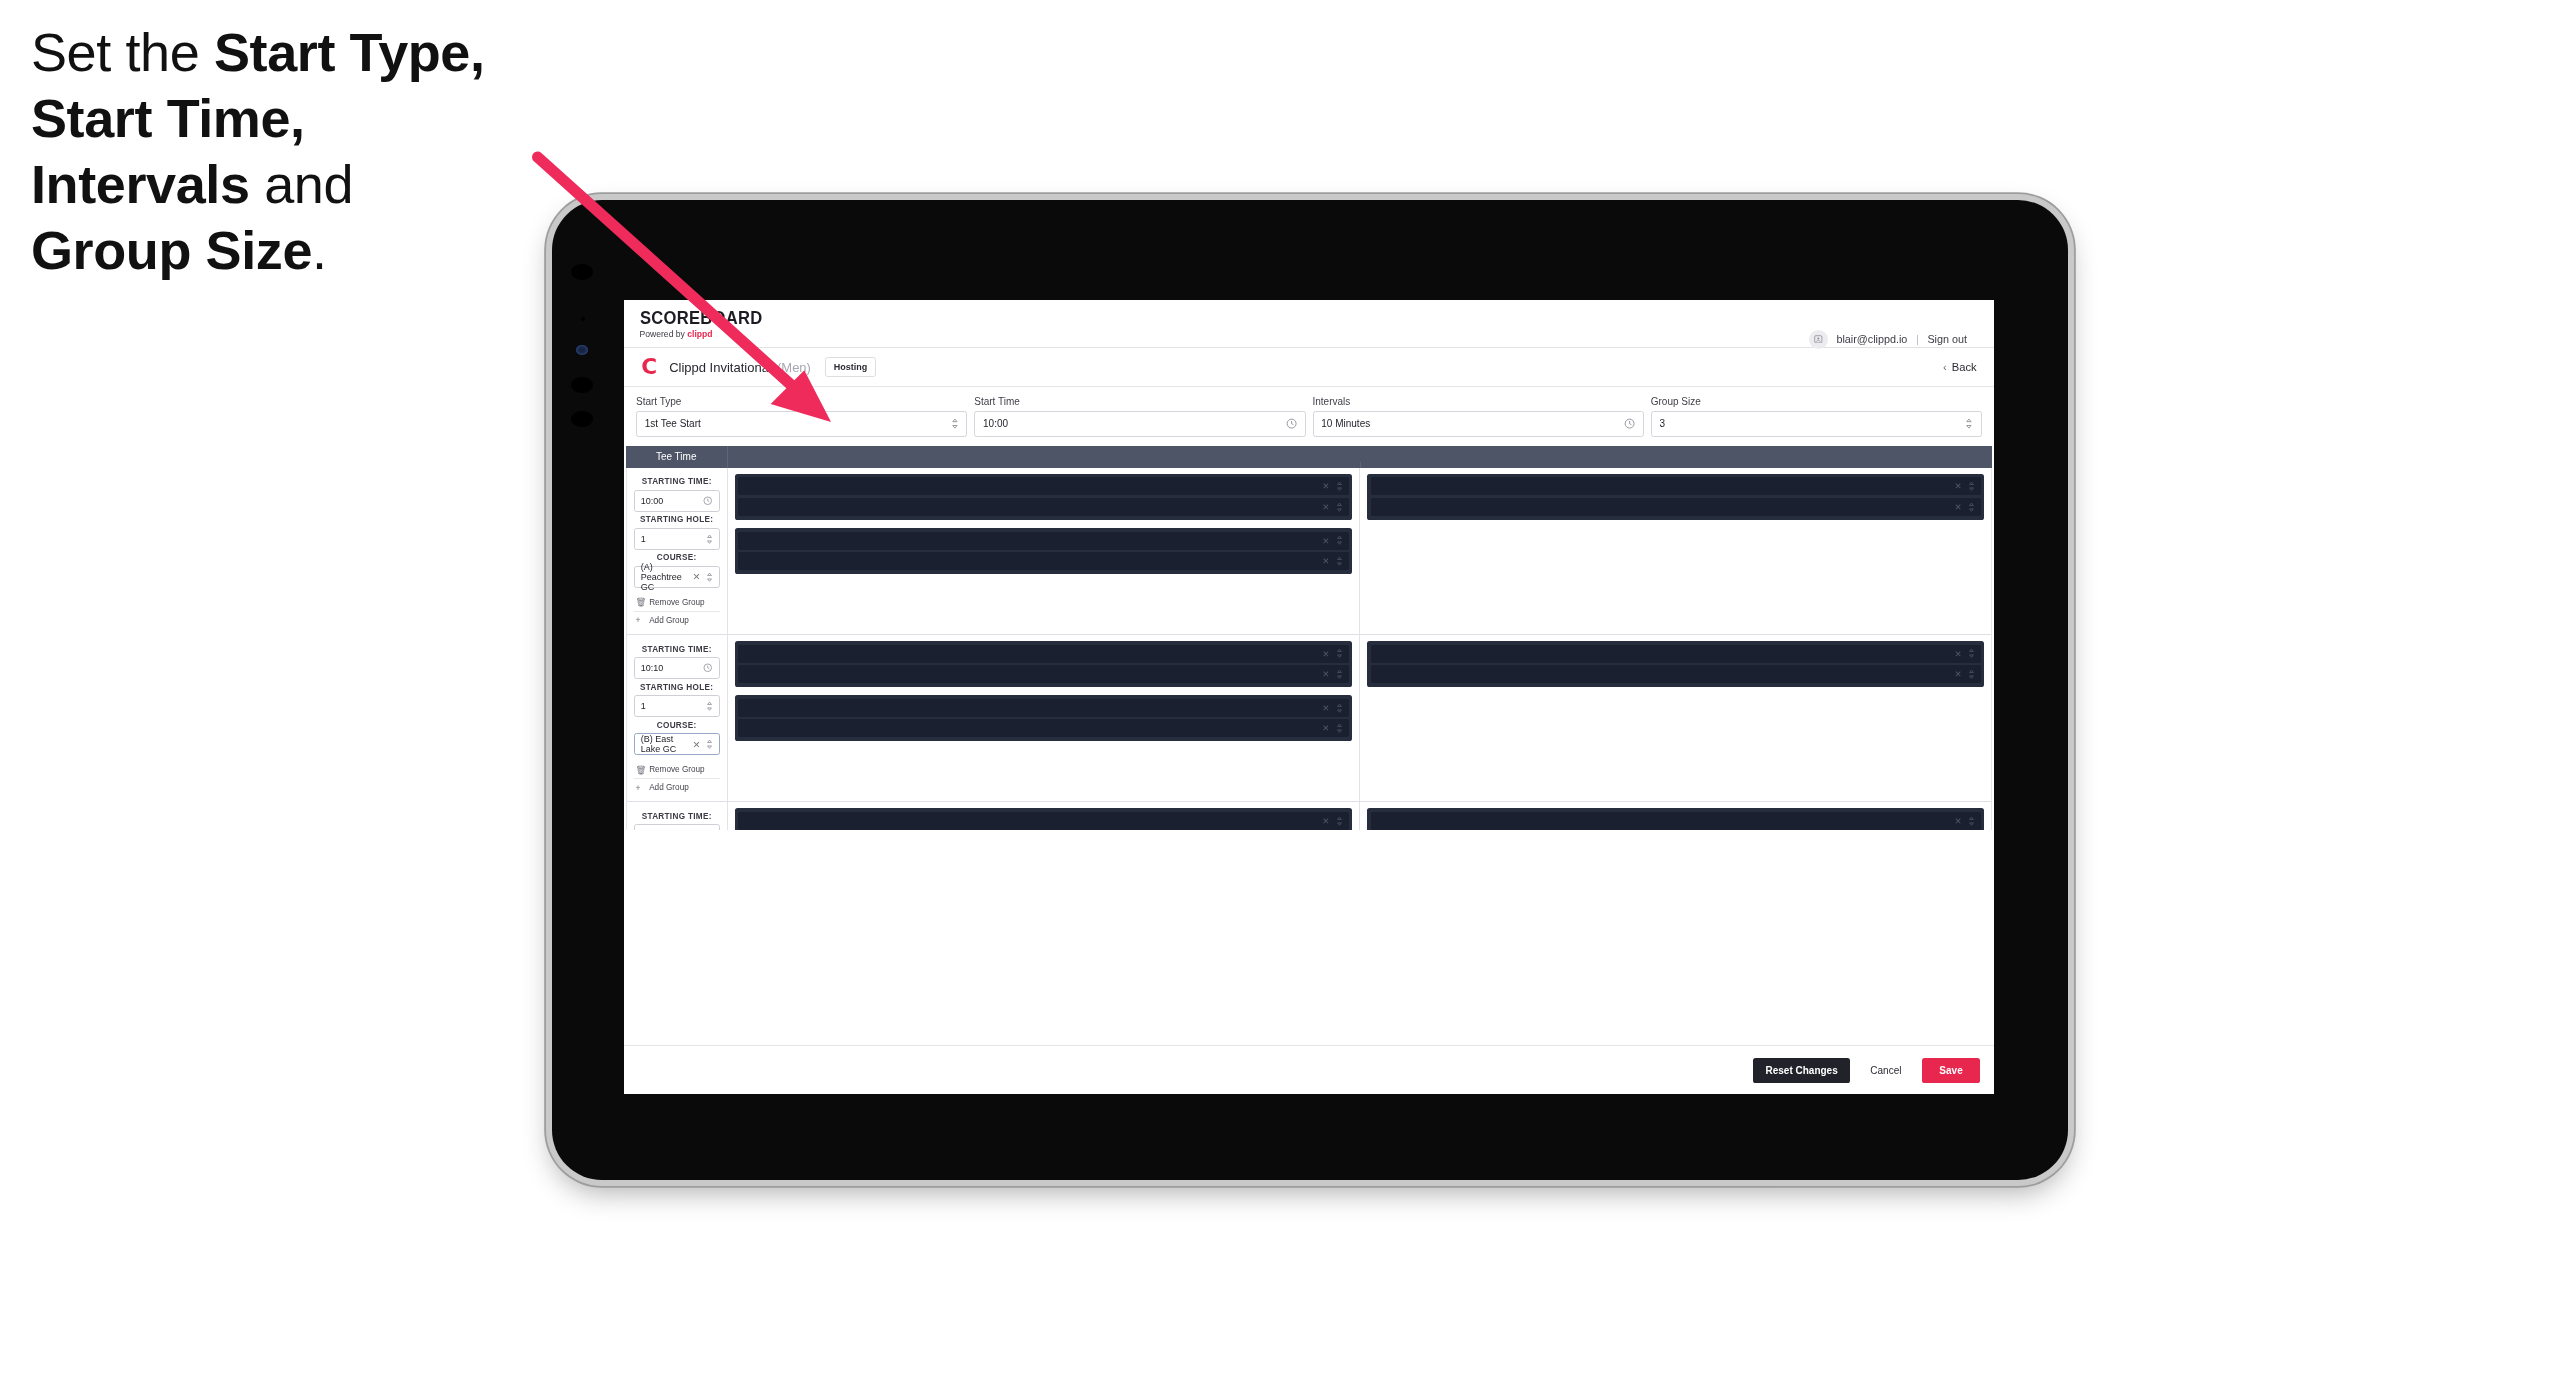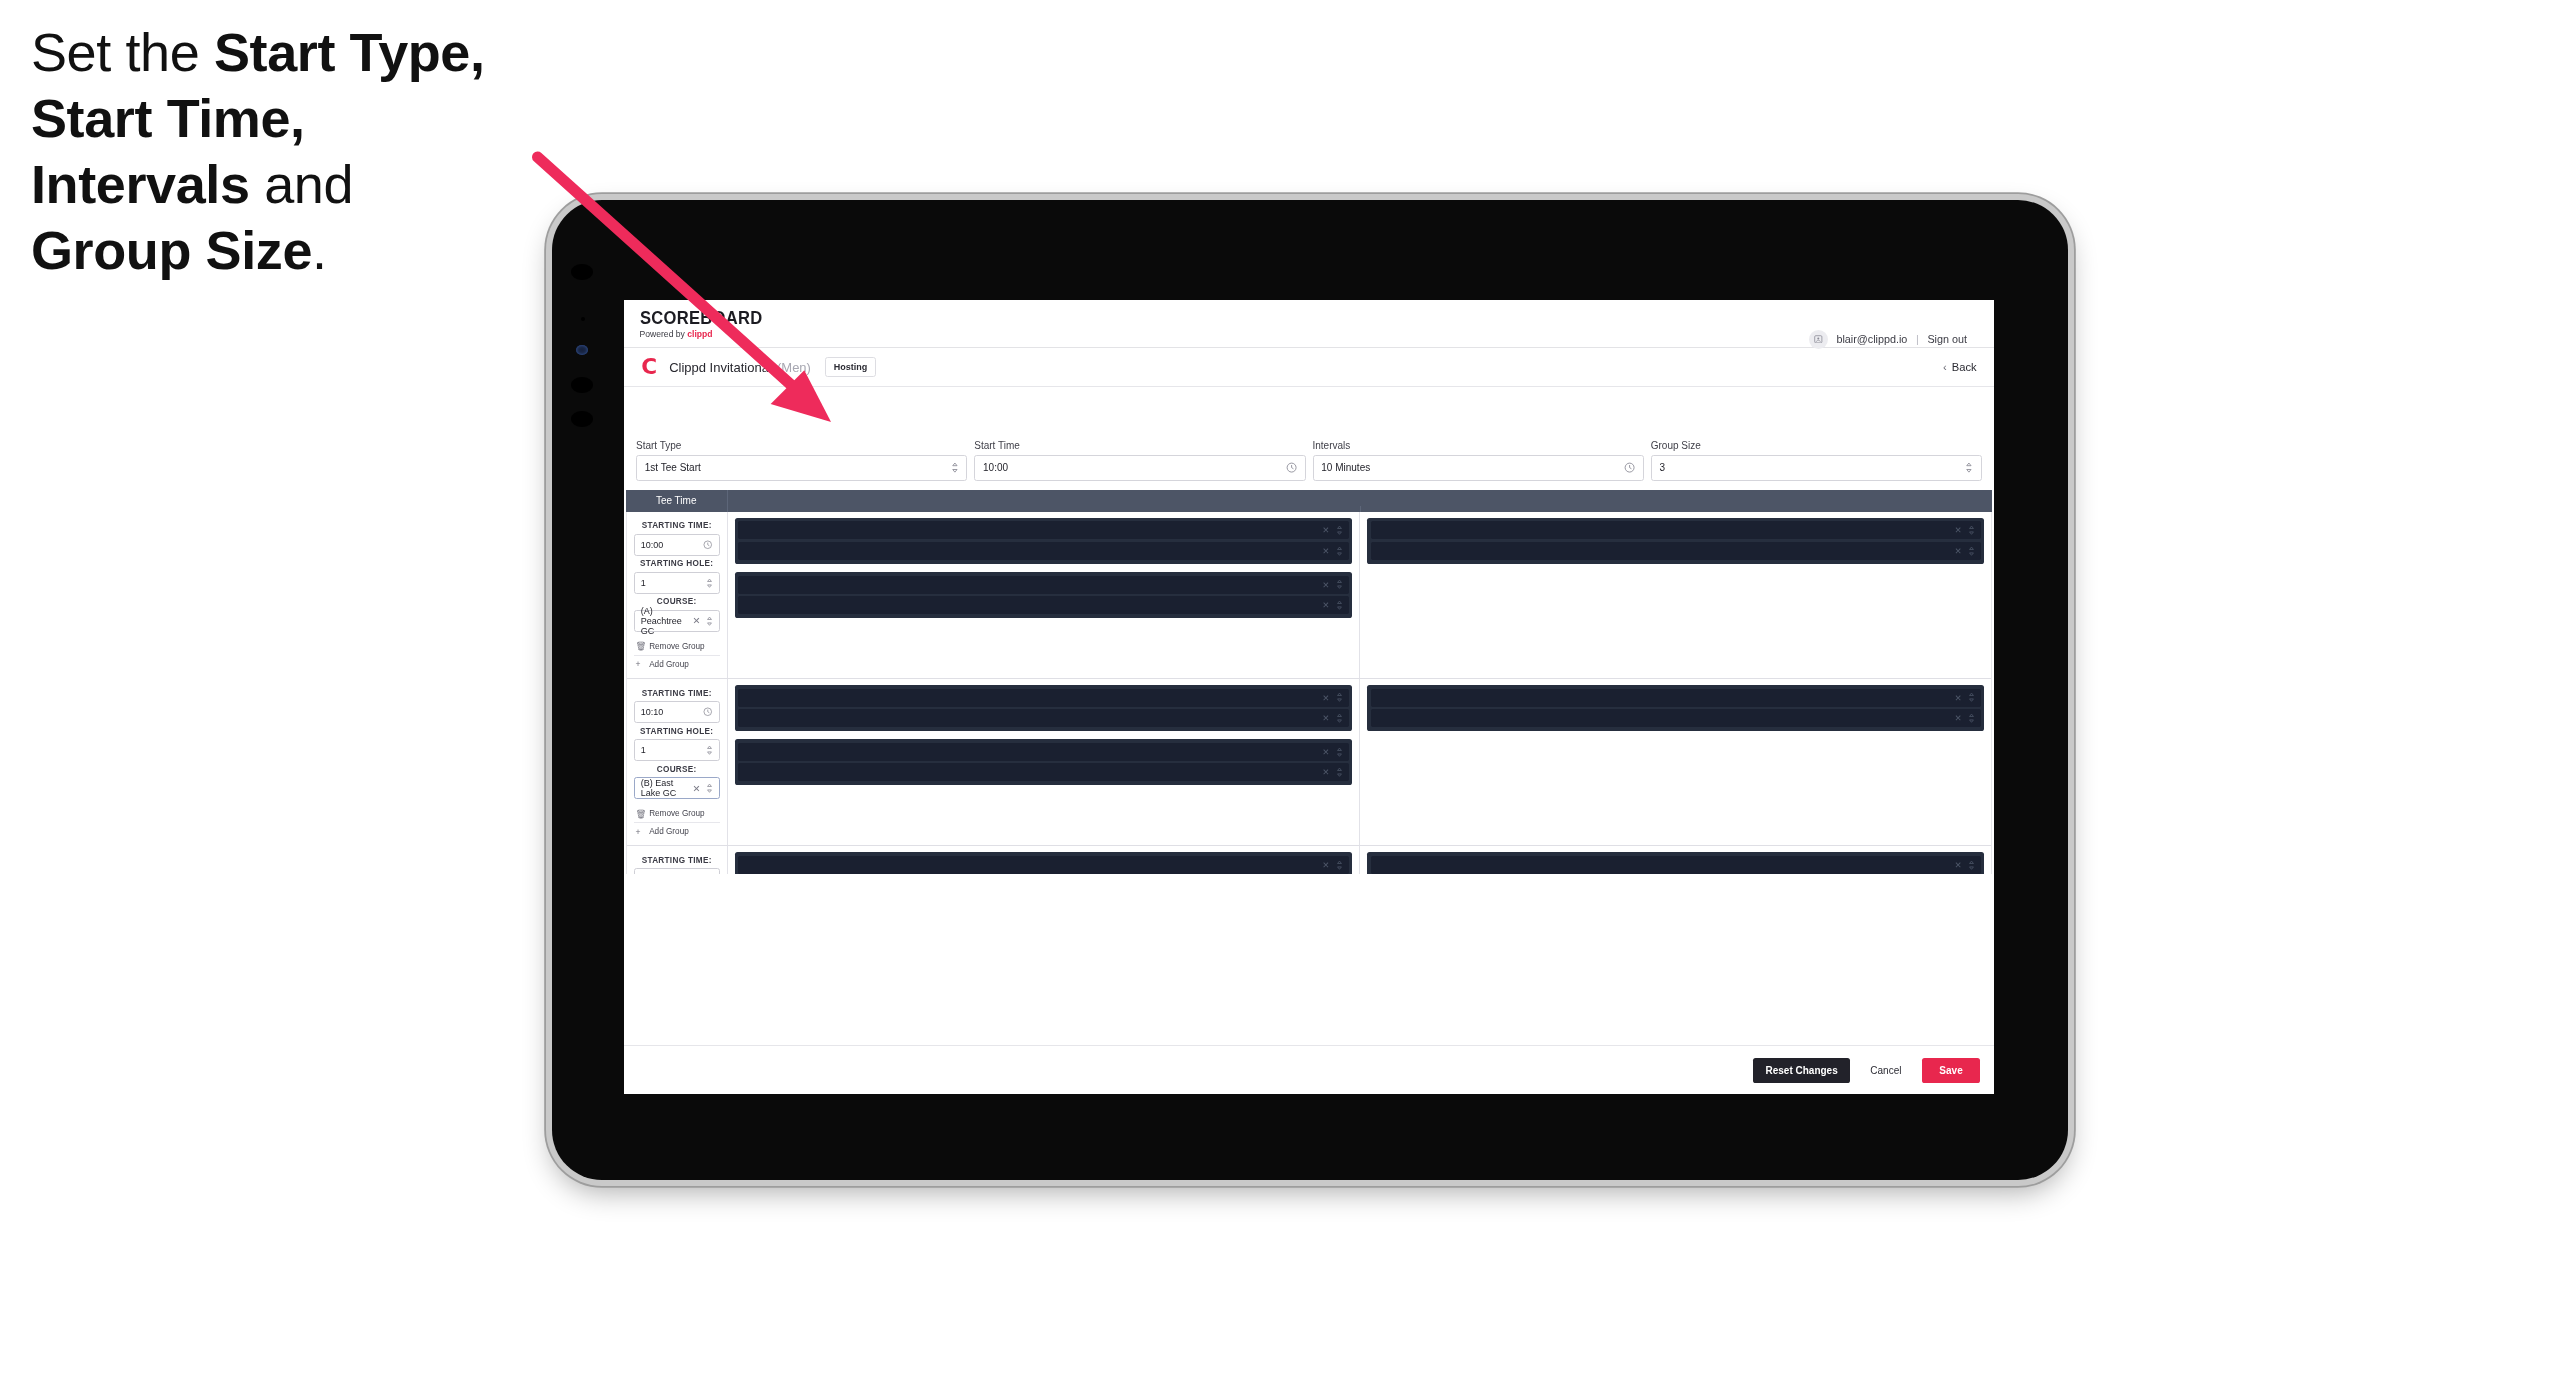--- a/index.html
+++ b/index.html
@@ -110,21 +110,21 @@
     margin-left: auto; font-size: 11.2px; color: #2b2b33;
     display: flex; align-items: center; gap: 5.2px; cursor: pointer;
   }
   #back-link .chev { font-size: 11.2px; color: #6a6a74; }
 
   
   #settings {
     display: flex; gap: 7px; padding: 8.6px 12px 7px 12px;
     background: #fff;
   }
-  .field { flex: 1; margin-top: 44px; }
+  .field { flex: 1; }
   .field-label {
     font-size: 10px; color: #41414a; margin-bottom: 4.3px;
   }
   .field-input {
     height: 24px; border: 0.9px solid #d5d5db; border-radius: 2.6px;
     background: #fff; display: flex; align-items: center;
     padding: 0 7.8px; font-size: 10px; color: #1e1e26;
     cursor: pointer;
   }
   .field-input .val { flex: 1; }

